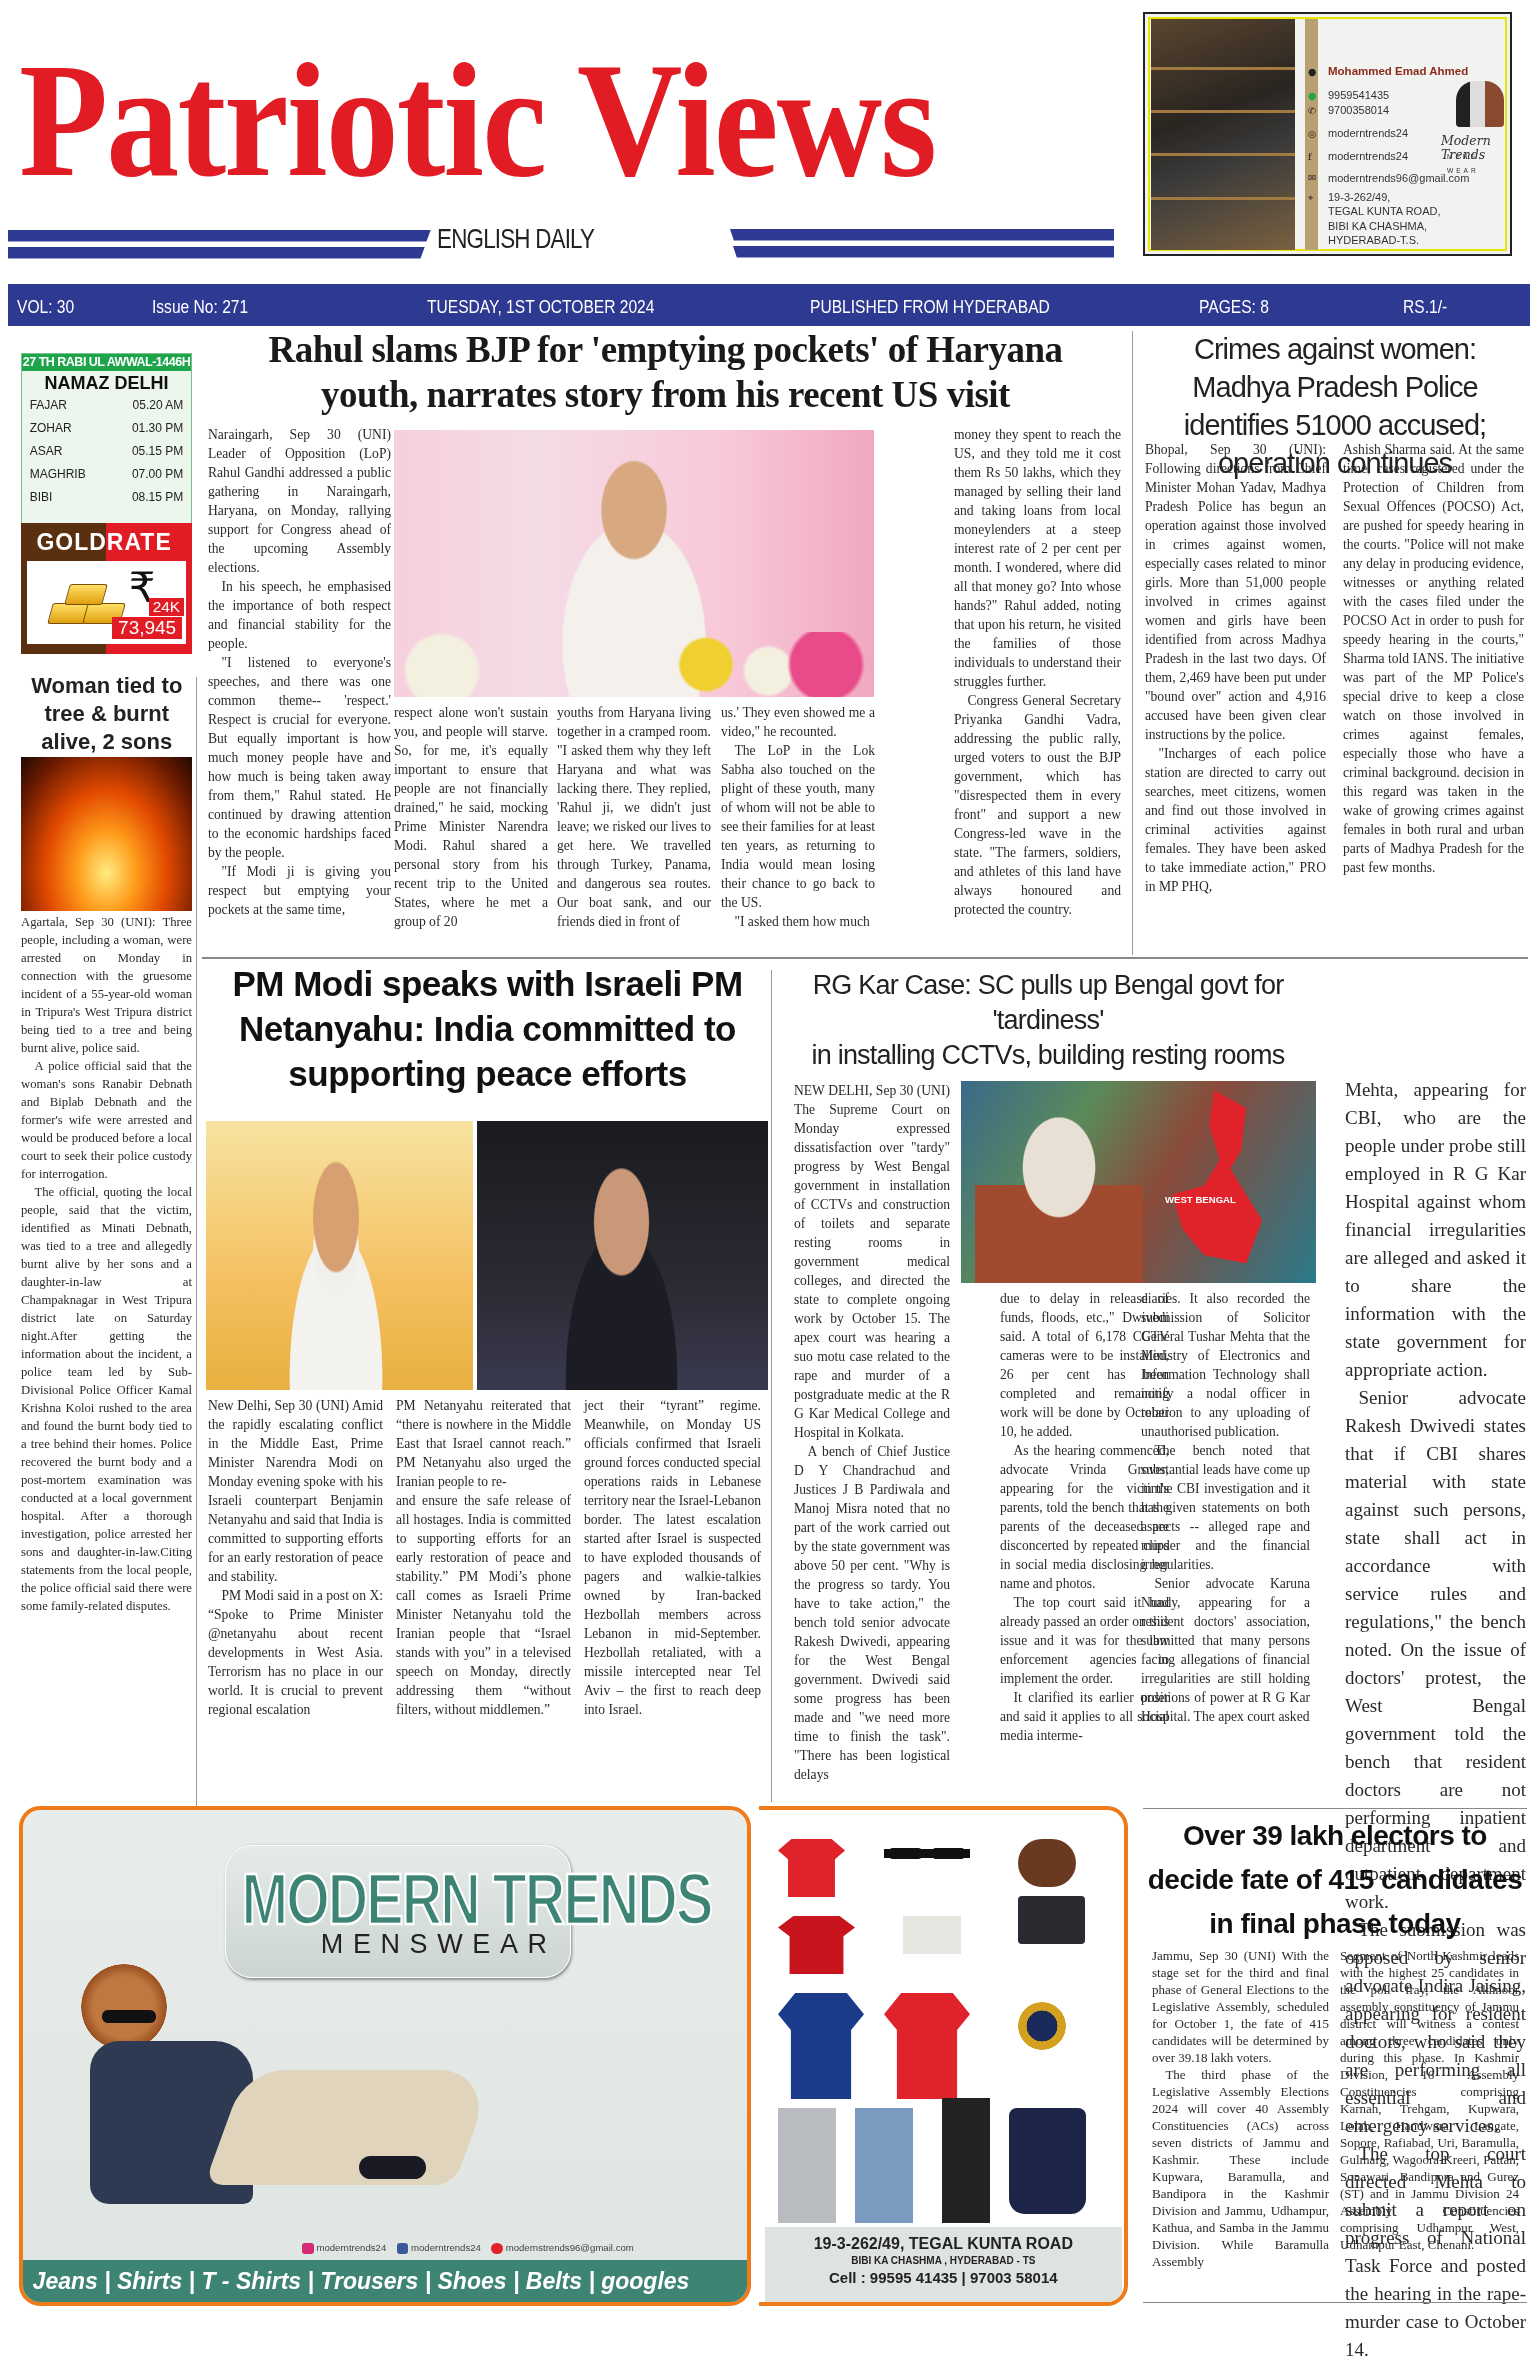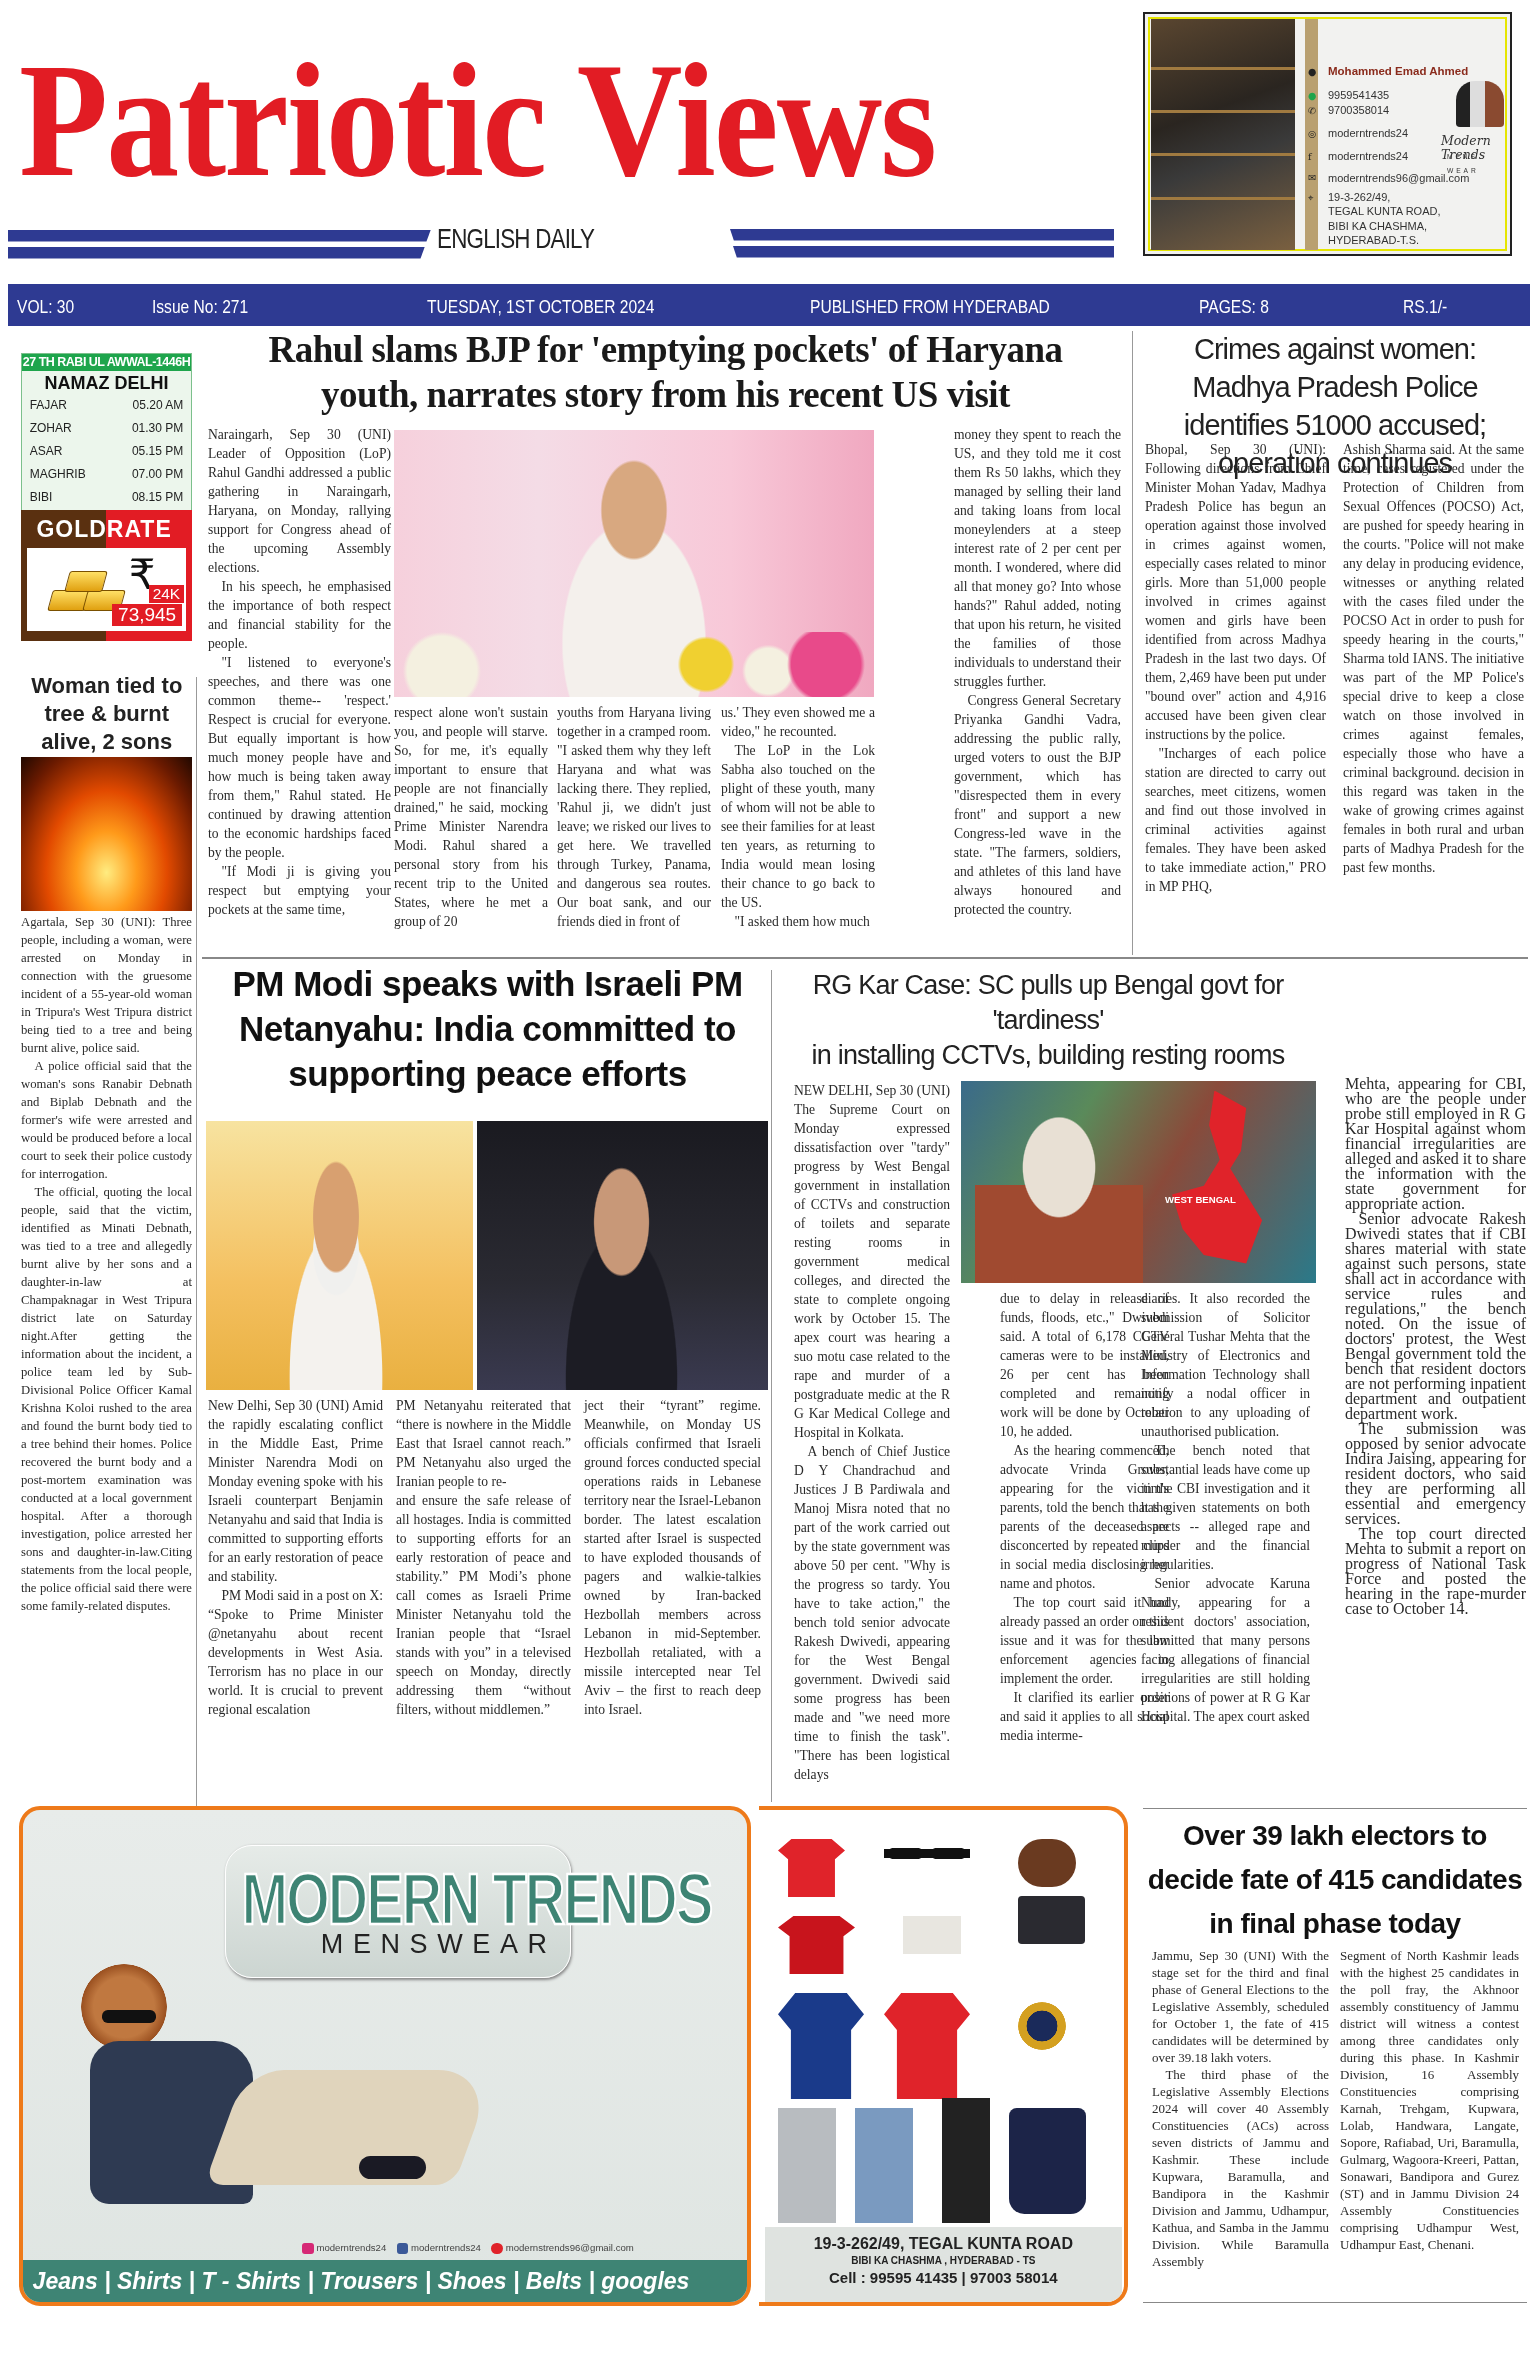--- a/index.html
+++ b/index.html
@@ -28,21 +28,21 @@
   .card-text { position: absolute; left: 183px; font-family: "Liberation Sans", sans-serif; font-size: 11px; color: #333; line-height: 14.4px; }
   .card-name { color: #8a2b1c; font-weight: bold; font-size: 11.5px; }
   .card-ico { position: absolute; left: 163px; width: 9.6px; height: 9.6px; font-size: 9.6px; line-height: 9.6px; color: #222; }
 
   
   .namaz { left: 21px; top: 353px; width: 171px; height: 175px; background: #ecf6ec; border: 1px solid #7cc08c; }
   .namaz-hdr { height: 17.3px; background: #1ea54c; color: #fff; font-family: "Liberation Sans", sans-serif; font-weight: bold; font-size: 12.5px; text-align: center; line-height: 17.3px; letter-spacing: -0.5px; }
   .namaz-title { text-align: center; font-family: "Liberation Sans", sans-serif; font-weight: 900; font-size: 18px; margin-top: 1.9px; letter-spacing: 0px; color: #111; }
   .namaz-row { display: flex; justify-content: space-between; padding: 0 7.7px; font-family: "Liberation Sans", sans-serif; font-size: 12px; height: 23px; line-height: 23px; color: #222; }
 
-  .gold { left: 21px; top: 510px; width: 171px; height: 131px; background: linear-gradient(90deg, #5a3010 0 50%, #e21c24 50% 100%); }
+  .gold { left: 21px; top: 523px; width: 171px; height: 131px; background: linear-gradient(90deg, #5a3010 0 50%, #e21c24 50% 100%); }
   .gold-title { position: absolute; left: 15.4px; top: 5.8px; font-family: "Liberation Sans", sans-serif; font-weight: 900; font-size: 23px; color: #fff; letter-spacing: 1px; }
   .gold-inner { position: absolute; left: 5.8px; top: 38px; width: 159px; height: 83px; background: #fff; }
   .bar { position: absolute; width: 38px; height: 21px; background: linear-gradient(180deg, #ffe066, #e0a010); border: 1px solid #7a5000; border-radius: 2.9px; transform: skewX(-15deg); }
   .rupee { position: absolute; left: 102px; top: 1.9px; font-family: "DejaVu Sans", sans-serif; font-size: 42px; color: #111; }
   .k24 { position: absolute; right: 1.9px; top: 37px; background: #e21c24; color: #fff; font-family: "Liberation Sans", sans-serif; font-size: 15.4px; padding: 0 3.8px; }
   .gold-price { position: absolute; right: 3.8px; top: 56px; background: #e21c24; color: #fff; font-family: "Liberation Sans", sans-serif; font-size: 19px; padding: 0 5.8px; }
 
   .woman-hl { left: 17.3px; top: 672px; width: 179px; font-family: "Liberation Sans", sans-serif; font-weight: bold; font-size: 22px; line-height: 28px; text-align: center; color: #222; }
   .fire { left: 21px; top: 757px; width: 171px; height: 154px; background: radial-gradient(ellipse at 50% 75%, #ffec80 0%, #ff9a1a 25%, #e24a00 50%, #6a1a00 80%, #200800 100%); }
 
@@ -618,21 +618,21 @@
     <p style="text-indent: 0px;">due to delay in release of funds, floods, etc.," Dwivedi said. A total of 6,178 CCTV cameras were to be installed, 26 per cent has been completed and remaining work will be done by October 10, he added.</p>
     <p>As the hearing commenced, advocate Vrinda Grover, appearing for the victim's parents, told the bench that the parents of the deceased are disconcerted by repeated clips in social media disclosing her name and photos.</p>
     <p>The top court said it had already passed an order on this issue and it was for the law enforcement agencies to implement the order.</p>
     <p>It clarified its earlier order and said it applies to all social media interme-</p>
   </div>
 <div class="abs body-text" style="left:1141px;top:1289px;width:169px" id="rg-col3">
     <p style="text-indent: 0px;">diaries. It also recorded the submission of Solicitor General Tushar Mehta that the Ministry of Electronics and Information Technology shall notify a nodal officer in relation to any uploading of unauthorised publication.</p>
     <p>The bench noted that substantial leads have come up in the CBI investigation and it has given statements on both aspects -- alleged rape and murder and the financial irregularities.</p>
     <p>Senior advocate Karuna Nundy, appearing for a resident doctors' association, submitted that many persons facing allegations of financial irregularities are still holding positions of power at R G Kar Hospital. The apex court asked</p>
   </div>
-<div class="abs body-text" style="left:1345px;top:1076px;width:181px;font-size:16px;line-height:15px" id="rg-col4">
+<div class="abs body-text" style="left:1345px;top:1076px;width:181px;font-size:19px;line-height:28px" id="rg-col4">
     <p style="text-indent: 0px;">Mehta, appearing for CBI, who are the people under probe still employed in R G Kar Hospital against whom financial irregularities are alleged and asked it to share the information with the state government for appropriate action.</p>
     <p>Senior advocate Rakesh Dwivedi states that if CBI shares material with state against such persons, state shall act in accordance with service rules and regulations," the bench noted. On the issue of doctors' protest, the West Bengal government told the bench that resident doctors are not performing inpatient department and outpatient department work.</p>
     <p>The submission was opposed by senior advocate Indira Jaising, appearing for resident doctors, who said they are performing all essential and emergency services.</p>
     <p>The top court directed Mehta to submit a report on progress of National Task Force and posted the hearing in the rape-murder case to October 14.</p>
   </div>
 <div class="abs hrule" style="left:1143px;top:1808px;width:384px;height:1px"></div>
 
 <div class="abs hl-jk">Over 39 lakh electors to decide fate of  415 candidates in final phase today</div>
 <div class="abs body-text" style="left:1152px;top:1947px;width:177px;font-size:13px;line-height:17px" id="jk-col1">
     <p>Jammu, Sep 30 (UNI) With the stage set for the third and final phase of General Elections to the Legislative Assembly, scheduled for October 1, the fate of 415 candidates will be determined by over 39.18 lakh voters.</p>

